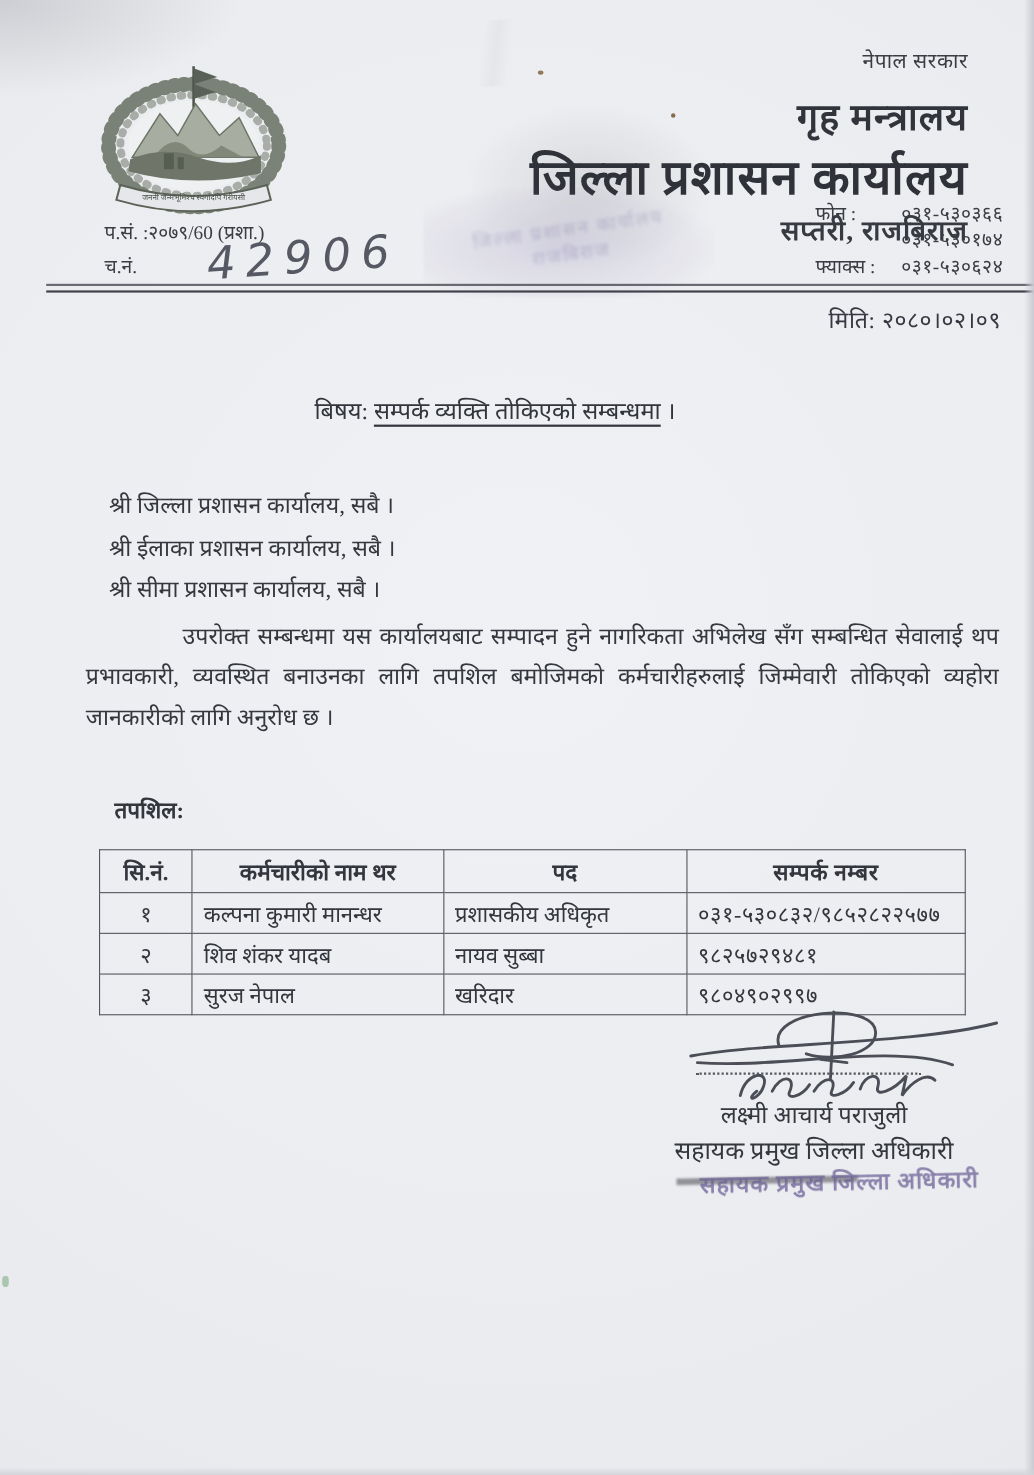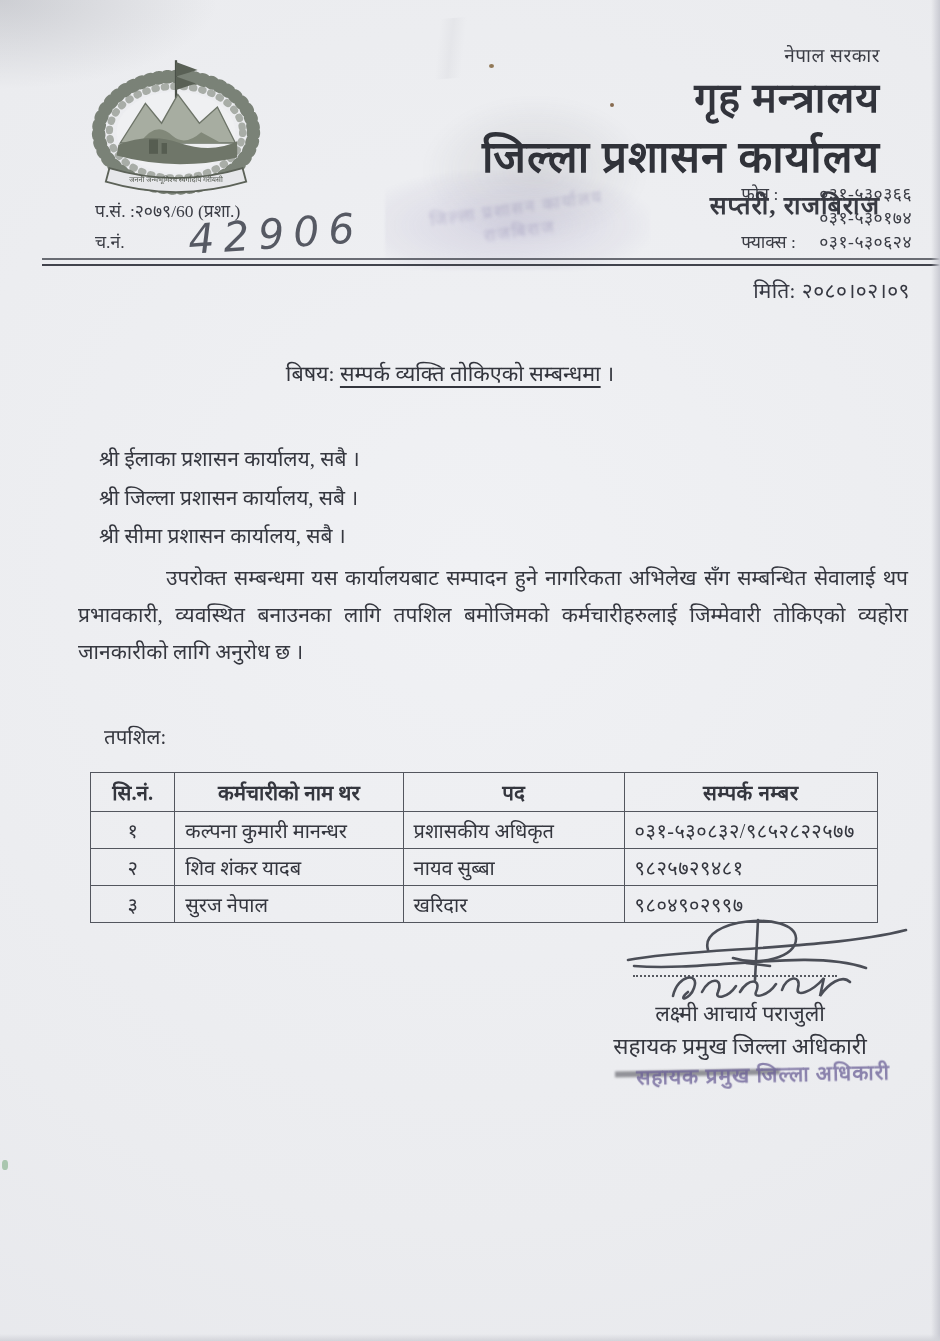--- a/index.html
+++ b/index.html
@@ -22,21 +22,21 @@
     background:linear-gradient(to top,#d3d4da,rgba(211,212,218,0));}
   .corner-shade{position:absolute;top:0;left:0;width:220px;height:90px;
     background:radial-gradient(ellipse at 0% 0%,rgba(150,152,160,.35),rgba(150,152,160,0) 70%);}
   .crease{position:absolute;top:18px;left:240px;width:430px;height:60px;opacity:.25;
     background:linear-gradient(100deg,transparent 46%,#cfd0d6 49%,transparent 52%);transform:rotate(-4deg);}
 
   
   .emblem{position:absolute;left:86px;top:52px;width:180px;height:146px;}
   .header-text{position:absolute;left:60px;right:60px;top:42px;text-align:right;}
   .h-govt{font-size:19px;letter-spacing:.5px;color:#3b3d45;}
-  .h-ministry{font-size:41px;font-weight:bold;letter-spacing:1px;margin-top:0;color:#32343c;}
+  .h-ministry{font-size:34px;font-weight:bold;letter-spacing:1px;margin-top:14px;color:#32343c;}
   .h-office{font-size:44px;font-weight:bold;letter-spacing:1px;margin-top:1px;color:#303239;}
   .h-location{font-size:25px;font-weight:bold;letter-spacing:1px;margin-top:2px;color:#383a42;}
 
   .refs{position:absolute;left:95px;top:196px;font-size:17.5px;line-height:31px;color:#3a3c44;}
   .handwritten-no{
     position:absolute;left:188px;top:210px;
     font-family:"DejaVu Sans","Liberation Sans",sans-serif;
     font-style:italic;font-size:41px;letter-spacing:9px;
     color:#565963;transform:rotate(-4deg);font-weight:300;
   }
@@ -69,21 +69,21 @@
   .date-line{position:absolute;right:30px;top:276px;font-size:21px;letter-spacing:.5px;color:#363842;}
 
   
   .subject{position:absolute;left:0;right:40px;top:358px;text-align:center;font-size:21.5px;color:#33353d;}
   .subject .u{text-decoration:underline;text-underline-offset:5px;}
   .recipients{position:absolute;left:99px;top:440px;font-size:21px;line-height:38.5px;color:#35373f;}
   .body-par{
     position:absolute;left:78px;top:560px;width:830px;
     font-size:21px;line-height:37px;text-align:justify;text-indent:88px;color:#35373f;
   }
-  .tapasil{position:absolute;left:104px;top:722px;font-size:20.5px;color:#34363e;}
+  .tapasil{position:absolute;left:104px;top:722px;font-size:20.5px;color:#34363e;font-weight:bold;}
 
   table.staff{
     position:absolute;left:90px;top:756px;width:788px;
     border-collapse:collapse;font-size:20px;color:#34363e;margin-top:16px;
   }
   table.staff th,table.staff td{border:1.4px solid #53565e;padding:4px 10px;}
   table.staff th{font-weight:bold;text-align:center;height:30px;font-size:20.5px;}
   table.staff td{height:28px;text-align:left;}
   table.staff td.num{text-align:center;width:70px;}
   table.staff .col-name{width:245px;}
@@ -187,22 +187,22 @@
 
   <div class="date-line">मिति: २०८०।०२।०९</div>
 
   <div class="subject">
     <span>बिषय:</span>
     <span> </span>
     <span class="u">सम्पर्क व्यक्ति तोकिएको सम्बन्धमा</span><span> ।</span>
   </div>
 
   <div class="recipients">
+    <div>श्री जिल्ला प्रशासन कार्यालय, सबै ।</div>
     <div>श्री ईलाका प्रशासन कार्यालय, सबै ।</div>
-    <div>श्री जिल्ला प्रशासन कार्यालय, सबै ।</div>
     <div>श्री सीमा प्रशासन कार्यालय, सबै ।</div>
   </div>
 
   <div class="body-par">उपरोक्त सम्बन्धमा यस कार्यालयबाट सम्पादन हुने नागरिकता अभिलेख सँग सम्बन्धित सेवालाई थप प्रभावकारी, व्यवस्थित बनाउनका लागि तपशिल बमोजिमको कर्मचारीहरुलाई जिम्मेवारी तोकिएको व्यहोरा जानकारीको लागि अनुरोध छ ।</div>
 
   <div class="tapasil">तपशिल:</div>
 
   <table class="staff">
     <thead>
       <tr>

